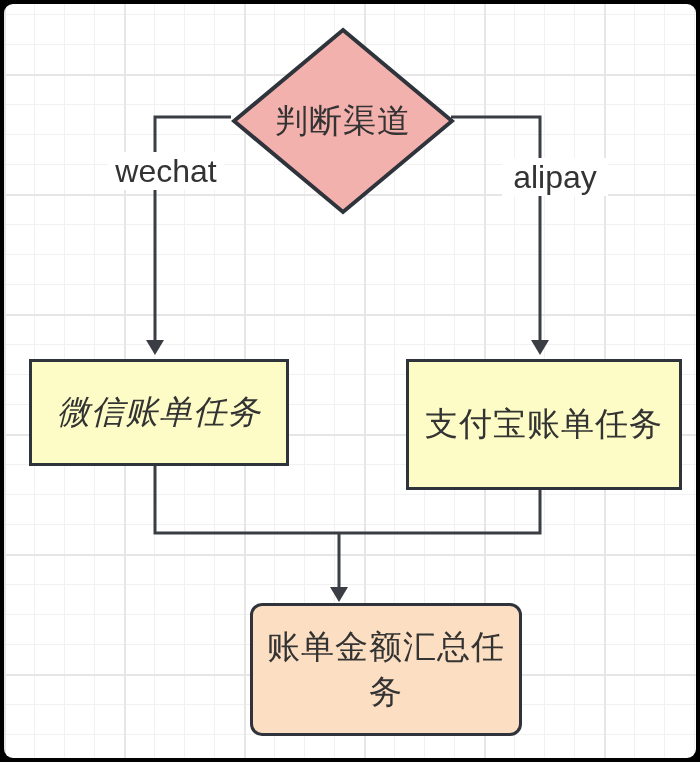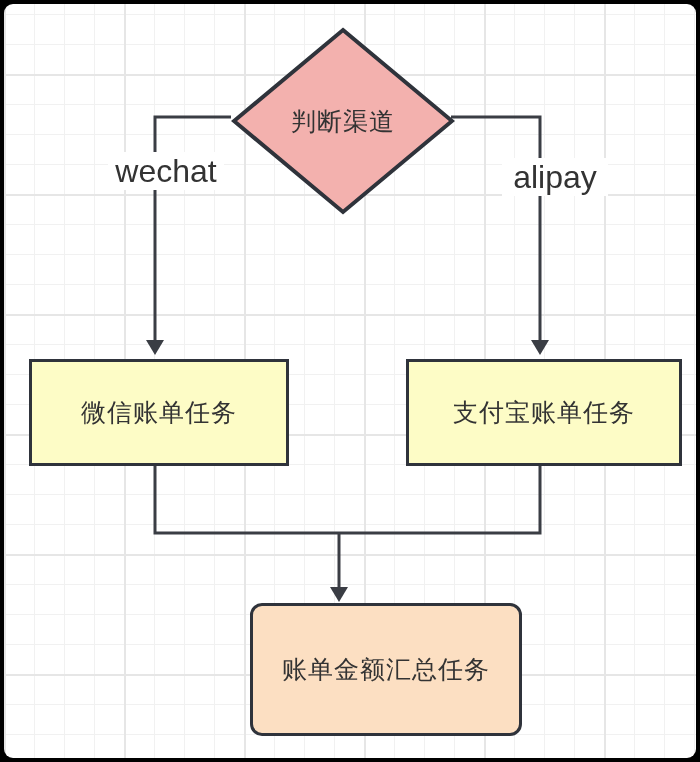--- a/index.html
+++ b/index.html
@@ -17,30 +17,30 @@
       linear-gradient(to right,  #f1f1f1 1.5px, transparent 1.5px),
       linear-gradient(to bottom, #f1f1f1 1.5px, transparent 1.5px);
     background-size:120px 100%,100% 120px,30px 100%,100% 30px;
     background-position:0px 0,0 70px,0px 0,0 10px;
   }
   .edges-layer{position:absolute;left:0;top:0;width:692px;height:754px;}
   .edges-layer polyline{fill:none;stroke:#3a3d44;stroke-width:3;}
   .edges-layer polygon.arrow{fill:#3a3d44;stroke:none;}
 
   .node{position:absolute;display:flex;align-items:center;justify-content:center;
-        color:#333;font-size:25px;letter-spacing:1px;box-sizing:border-box;text-align:right;}
+        color:#333;font-size:33px;letter-spacing:1px;box-sizing:border-box;text-align:center;}
   .rect-node{background:#fdfcc6;border:3px solid #2f333b;}
   .rounded-node{background:#fcdfc2;border:3px solid #2f333b;border-radius:12px;}
 
   .diamond-node{left:227px;top:23px;width:224px;height:188px;}
   .diamond-node svg{position:absolute;left:0;top:0;width:100%;height:100%;}
   .diamond-node .node-label{position:relative;z-index:1;}
 
-  .node-wechat{left:25px;top:355px;width:260px;height:107px;}
-  .node-alipay{left:402px;top:355px;width:276px;height:107px;}
+  .node-wechat{left:25px;top:355px;width:260px;height:107px;font-style:italic;}
+  .node-alipay{left:402px;top:355px;width:276px;height:131px;}
   .node-summary{left:203px;top:599px;width:272px;height:133px;margin-left:43px;}
 
   .edge-label{
     position:absolute;background:#ffffff;color:#333;font-size:32px;
     padding:2px 8px;display:flex;align-items:center;justify-content:center;
   }
   .label-wechat{left:104px;top:148px;width:100px;height:34px;}
   .label-alipay{left:498px;top:146px;width:90px;height:34px;margin-top:8px;}
 </style>
 </head>

